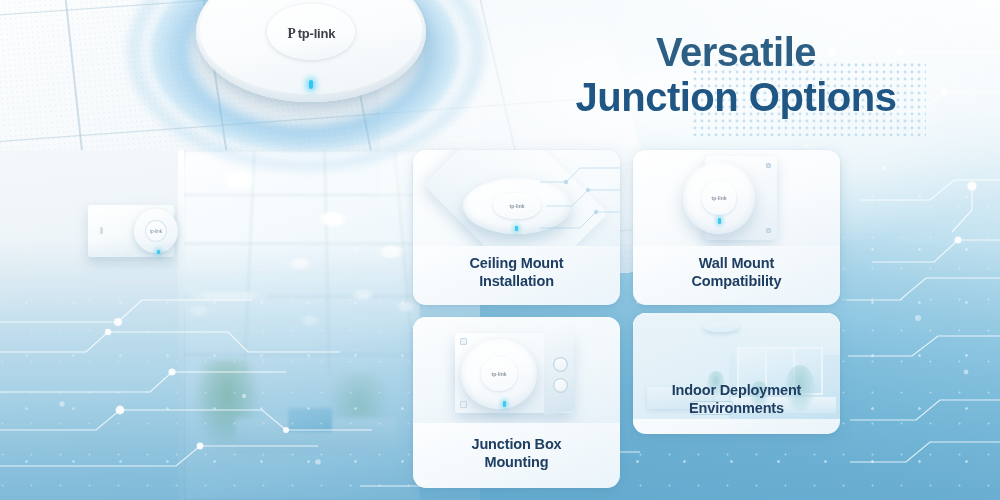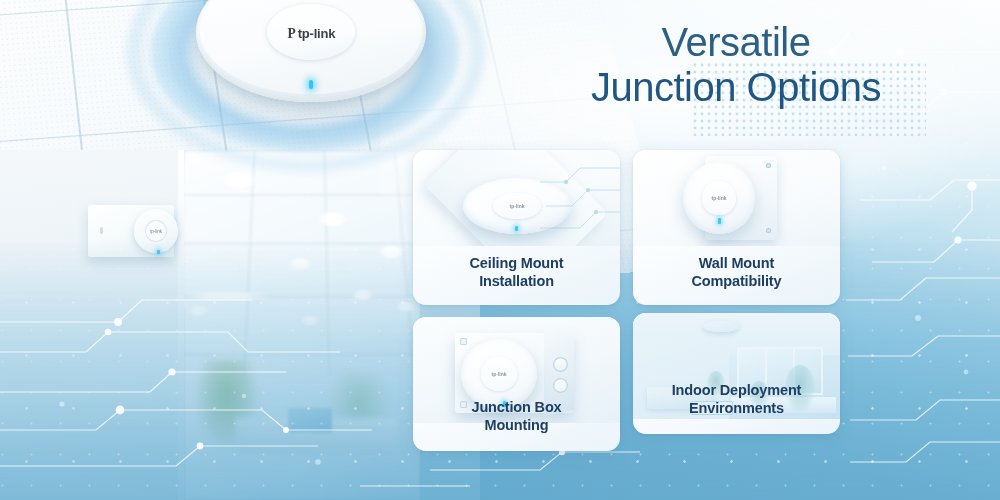--- a/index.html
+++ b/index.html
@@ -198,38 +198,38 @@
       radial-gradient(circle, rgba(255,255,255,.95) 1px, transparent 1.6px),
       radial-gradient(circle, rgba(255,255,255,.65) .8px, transparent 1.4px);
     background-size:47px 53px, 29px 31px;
     background-position:3px 11px, 17px 5px;
     -webkit-mask-image:linear-gradient(165deg, rgba(0,0,0,0) 18%, rgba(0,0,0,.5) 42%, rgba(0,0,0,1) 80%);
             mask-image:linear-gradient(165deg, rgba(0,0,0,0) 18%, rgba(0,0,0,.5) 42%, rgba(0,0,0,1) 80%);
   }
 
   
   .headline{
-    position:absolute; left:536px; top:20px; width:400px;
+    position:absolute; left:536px; top:30px; width:400px;
     text-align:center; line-height:1.12;
-    font-size:40px; font-weight:400; letter-spacing:-.5px;
+    font-size:40px; font-weight:700; letter-spacing:-.5px;
   }
   .headline .l1{ display:block; color:#2d5f85; }
   .headline .l2{ display:block; color:#1f5683; }
 
   
   .cards{ position:absolute; left:413px; top:150px; width:428px; height:338px; }
   .card{
     position:absolute; width:207px; height:155px; border-radius:13px;
     background:linear-gradient(158deg,#ffffff 0%,#fdfeff 38%,#f4f9fc 70%,#eaf4fa 100%);
     box-shadow:0 4px 14px rgba(88,140,175,.22), 0 1px 3px rgba(88,140,175,.18);
     overflow:hidden;
   }
   .card.c1{ left:0;   top:0; }
   .card.c2{ left:220px; top:0; }
-  .card.c3{ left:0;   top:167px; height:134px; }
+  .card.c3{ left:0;   top:167px; height:171px; }
   .card.c4{ left:220px; top:163px; height:121px; }
 
   .card .thumb{ position:absolute; left:0; right:0; top:0; height:96px; overflow:hidden; }
   .card .caption{
     position:absolute; left:6px; right:6px; bottom:14px;
     text-align:center; color:#1e3e62;
     font-size:14.5px; font-weight:700; line-height:1.28; letter-spacing:-.15px;
   }
   .card.c3 .caption, .card.c4 .caption{ bottom:16px; }
   .card.c3 .thumb, .card.c4 .thumb{ height:106px; }

